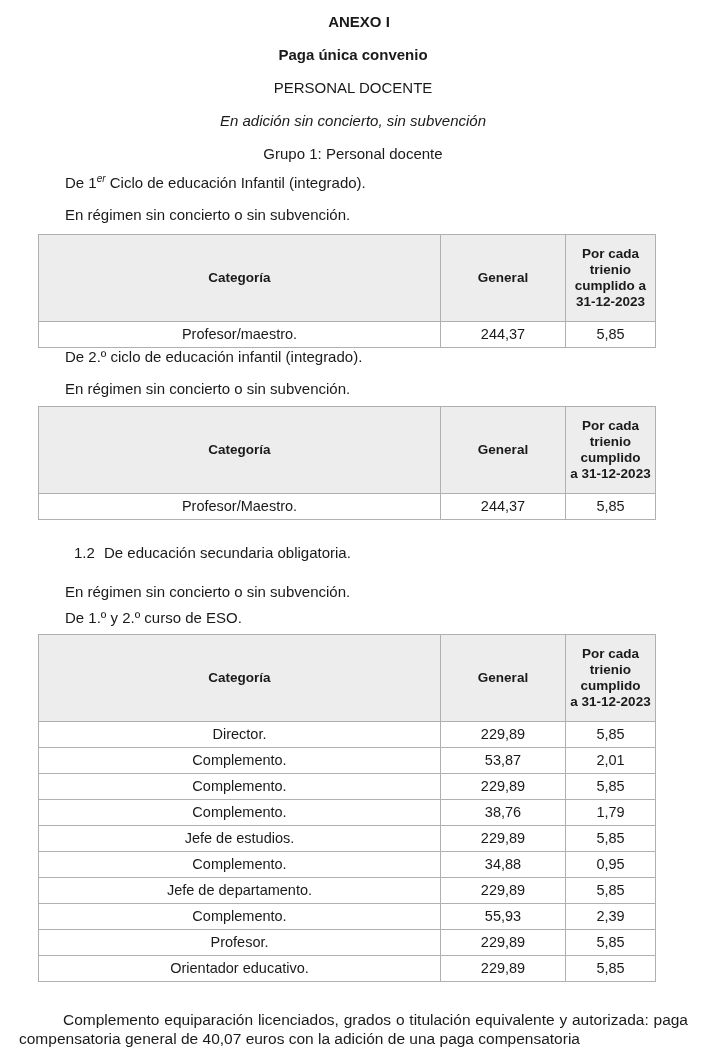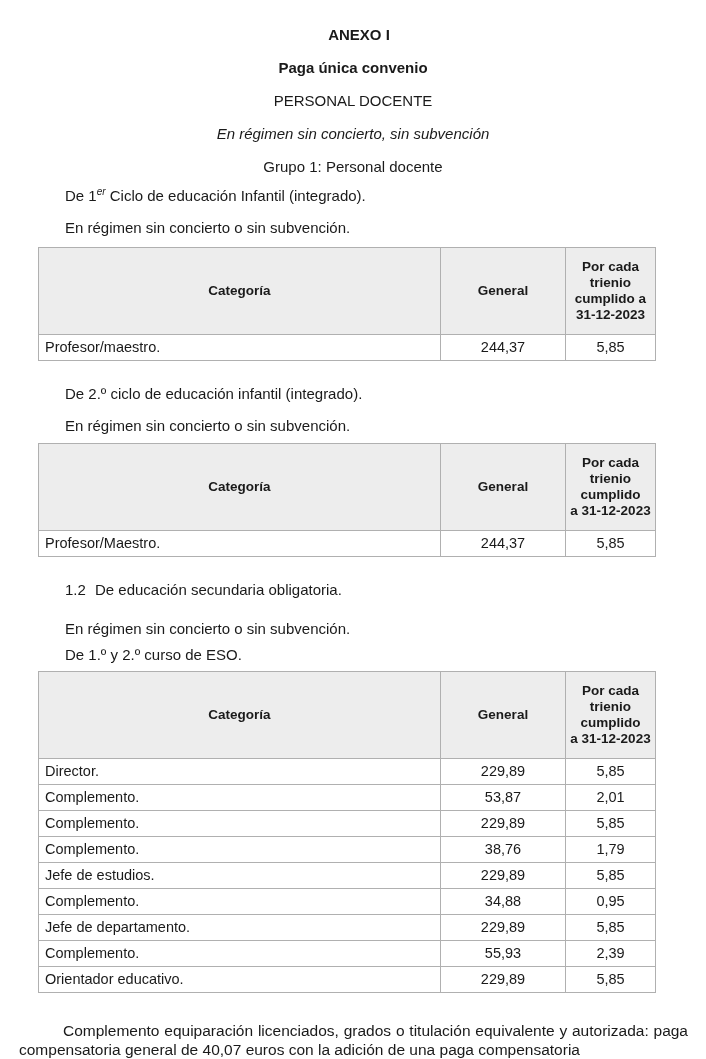--- a/index.html
+++ b/index.html
@@ -13,40 +13,40 @@
     overflow: hidden;
   }
   .heading {
     text-align: center;
     font-size: 15px;
     line-height: 18px;
     margin: 15px 0 0 0;
   }
   .bold   { font-weight: bold; }
   .italic { font-style: italic; }
-  #h-anexo { margin-top: 26px; padding-left: 12px; }
+  #h-anexo { margin-top: 13px; padding-left: 12px; }
   .body-line {
     font-size: 15px;
     line-height: 18px;
     margin: 0 0 0 65px;
   }
   #p-ciclo1   { margin-top: 11px; }
   #p-regimen1 { margin-top: 14px; }
-  #p-ciclo2   { margin-top: 24px; }
+  #p-ciclo2   { }
   #p-regimen2 { margin-top: 14px; }
   #p-12       { margin-top: 24px; }
   #p-regimen3 { margin-top: 21px; }
   #p-curso    { margin-top: 8px; }
   sup.ord {
     font-size: 10px;
     line-height: 0;
     vertical-align: super;
     font-style: italic;
   }
-  .sec-num { display: inline-block; width: 30px; }
+  .sec-num { display: inline-block; width: 30px; margin-left: 9px; }
   table.salary-table {
     border-collapse: collapse;
     table-layout: fixed;
     width: 617px;
     margin-left: 38px;
   }
   #table1 { margin-top: 10px; }
   #table2 { margin-top: 8px; }
   #table3 { margin-top: 7px; }
   table.salary-table th {
@@ -60,39 +60,39 @@
     padding: 11px 4px;
     white-space: pre-line;
   }
   table.salary-table td {
     border: 1px solid #b0b0b0;
     font-size: 14.5px;
     line-height: 17px;
     padding: 4px 6px;
     vertical-align: middle;
   }
-  td.cat { text-align: left; }
+  td.cat { text-align: center; }
   td.num { text-align: center; }
   #footer-p {
     margin: 28px 18px 0 19px;
     font-size: 15.5px;
     line-height: 19px;
     text-align: justify;
     text-indent: 44px;
   }
 </style>
 </head>
 <body>
 
 <div>
 
   <p id="h-anexo" class="heading bold">ANEXO I</p>
   <p id="h-paga" class="heading bold">Paga única convenio</p>
   <p id="h-personal" class="heading">PERSONAL DOCENTE</p>
-  <p id="h-regimen" class="heading italic">En régimen sin concierto, sin subvención</p>
+  <p id="h-regimen" class="heading italic">En adición sin concierto, sin subvención</p>
   <p id="h-grupo" class="heading">Grupo 1: Personal docente</p>
 
   <p id="p-ciclo1" class="body-line"><span>De 1</span><sup class="ord">er</sup><span> Ciclo de educación Infantil (integrado).</span></p>
   <p id="p-regimen1" class="body-line">En régimen sin concierto o sin subvención.</p>
 
   <table id="table1" class="salary-table">
     <colgroup>
         <col style="width:402px">
         <col style="width:125px">
         <col style="width:90px">
@@ -199,20 +199,25 @@
         <td class="cat">Jefe de departamento.</td>
         <td class="num">229,89</td>
         <td class="num">5,85</td>
       </tr>
       <tr>
         <td class="cat">Complemento.</td>
         <td class="num">55,93</td>
         <td class="num">2,39</td>
       </tr>
       <tr>
+        <td class="cat">Profesor.</td>
+        <td class="num">229,89</td>
+        <td class="num">5,85</td>
+      </tr>
+      <tr>
         <td class="cat">Orientador educativo.</td>
         <td class="num">229,89</td>
         <td class="num">5,85</td>
       </tr>
     </tbody>
   </table>
 
   <p id="footer-p">Complemento equiparación licenciados, grados o titulación equivalente y autorizada: paga compensatoria general de 40,07 euros con la adición de una paga compensatoria</p>
 
 </div>

